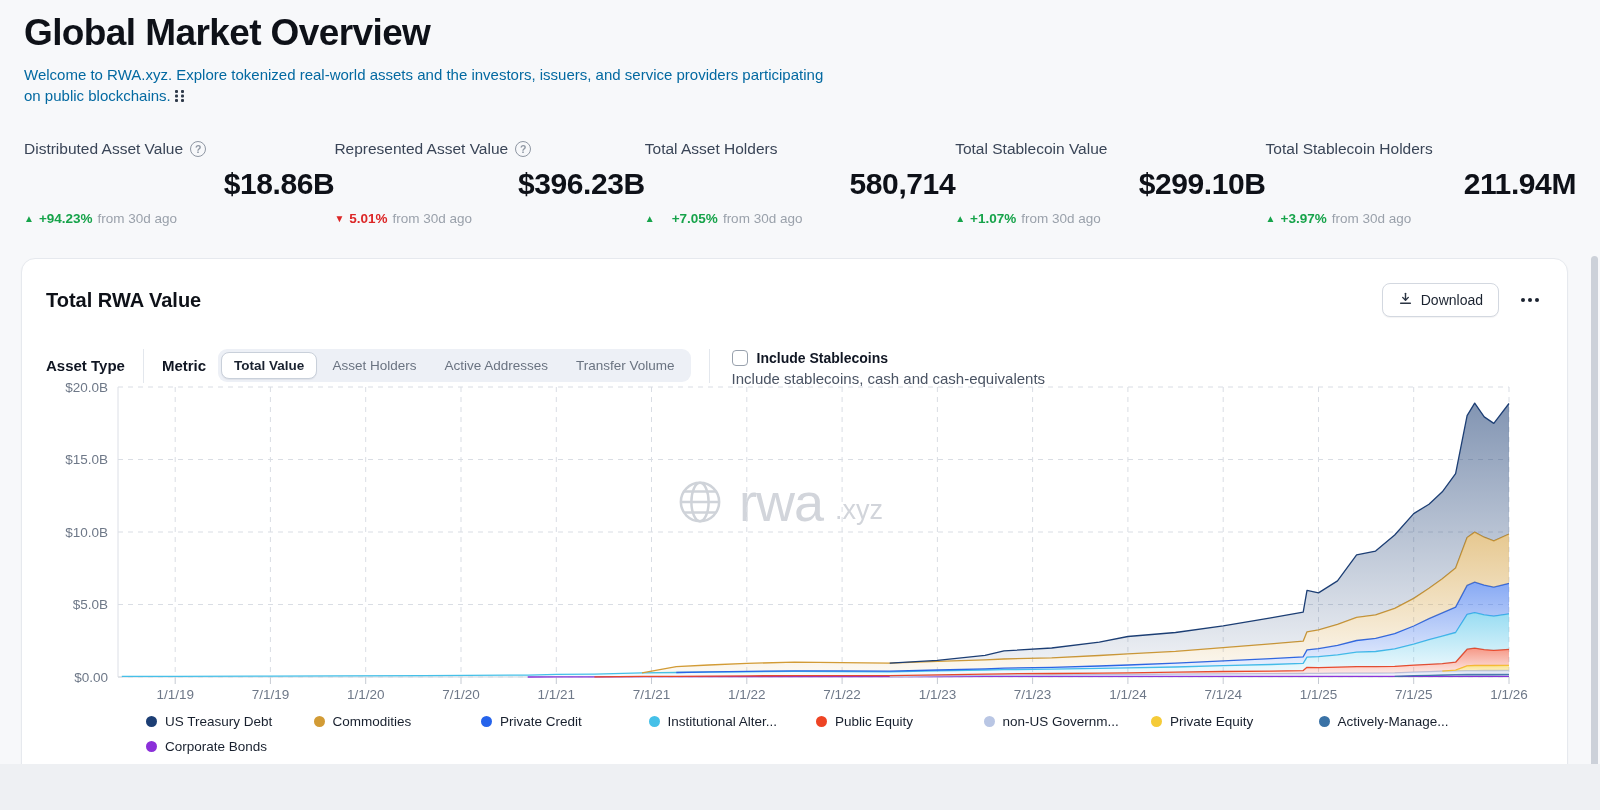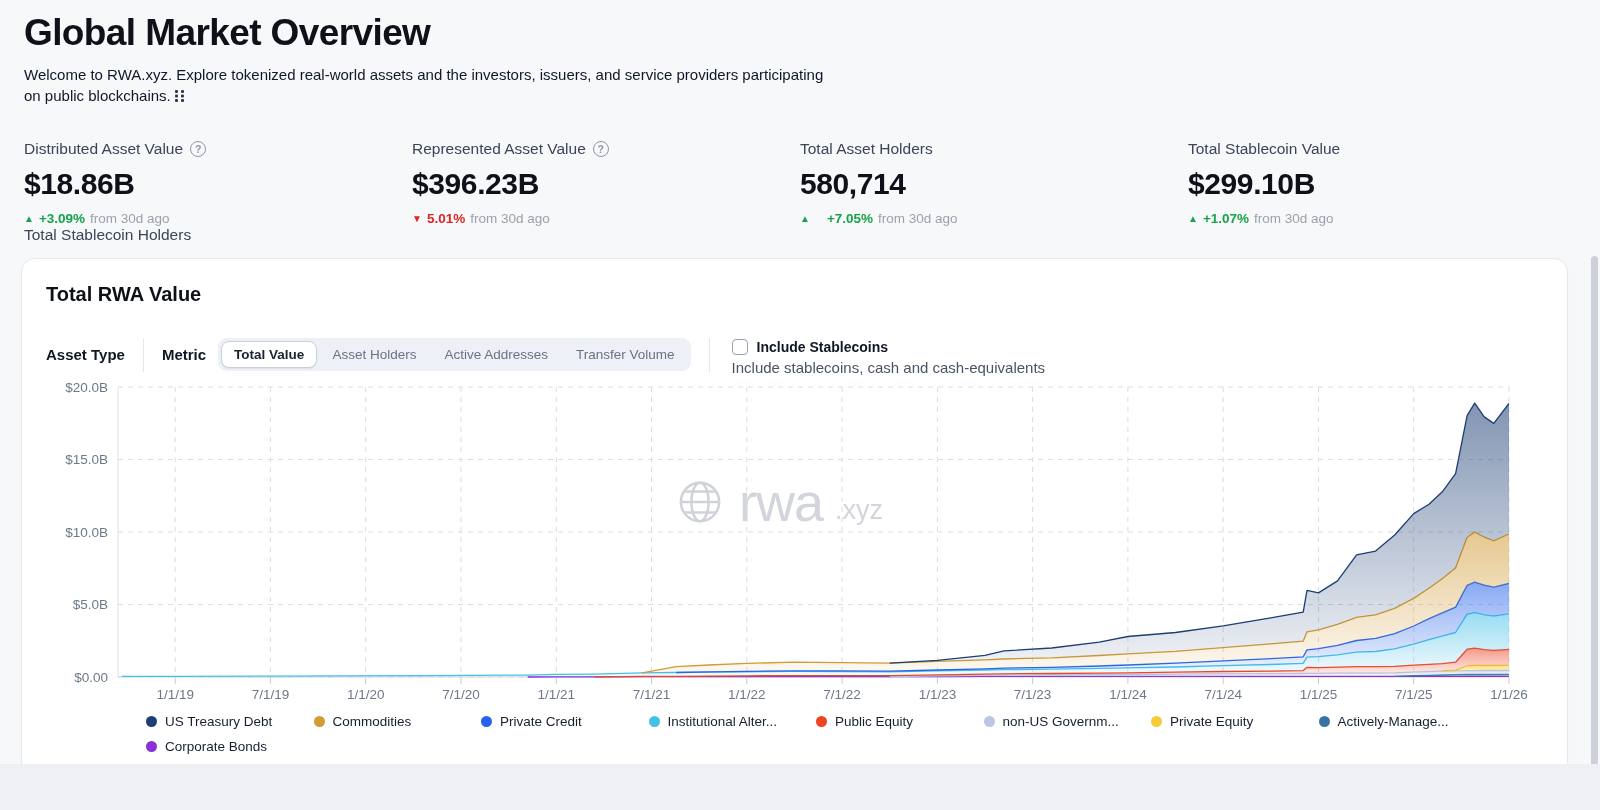--- a/index.html
+++ b/index.html
@@ -5,25 +5,25 @@
   * { margin:0; padding:0; box-sizing:border-box; }
   html,body { background:#eef0f3; }
   .page {
     position:relative; width:1600px; height:764px;
     background:#f7f8fa; overflow:hidden;
     font-family:"Liberation Sans", sans-serif; color:#10131a;
   }
   
   .header { position:absolute; left:24px; top:12px; }
   .page-title { font-size:37px; font-weight:700; letter-spacing:-0.6px; color:#0e1118; }
-  .page-subtitle { margin-top:10px; width:800px; font-size:15px; line-height:21px; color:#0f172a; }
+  .page-subtitle { margin-top:10px; width:800px; font-size:15px; line-height:21px; color:#0369a1; }
   .dna-icon { display:inline-block; vertical-align:-2px; margin-left:3px; }
   
   .stats { position:absolute; left:24px; top:140px; width:1552px;
-           display:grid; grid-template-columns:repeat(4,1fr); }
+           display:grid; grid-template-columns:repeat(5,1fr);text-align:right; }
   .stat-label-row { display:flex; align-items:center; gap:7px; font-size:15.5px; color:#3a4557; }
   .help-icon { width:16px; height:16px; border:1.4px solid #8f97a3; border-radius:50%;
                color:#8f97a3; font-size:10.5px; font-weight:700; display:inline-flex;
                align-items:center; justify-content:center; cursor:pointer; }
   .stat-value { margin-top:9px; font-size:30px; font-weight:700; letter-spacing:-0.4px; color:#0e1118; }
   .stat-delta { margin-top:10px; font-size:13.5px; color:#9aa1ab; display:flex; align-items:center; gap:5px; }
   .delta-arrow { font-size:10px; }
   .delta-pct { font-weight:600; }
   
   .card { position:absolute; left:21px; top:258px; width:1547px; height:531px;
@@ -90,21 +90,21 @@
 
   <div class="stats">
     <div class="stat-card">
       <div class="stat-label-row">
           <span>Distributed Asset Value</span>
           <span class="help-icon">?</span>
         </div>
       <div class="stat-value">$18.86B</div>
       <div class="stat-delta">
           <span class="delta-arrow" style="color: rgb(22, 163, 74);">▲</span>
-          <span class="delta-pct" style="color: rgb(22, 163, 74);">+3.09%</span>
+          <span class="delta-pct" style="color: rgb(22, 163, 74);">+94.23%</span>
           <span>from 30d ago</span>
         </div>
     </div>
     <div class="stat-card">
       <div class="stat-label-row">
           <span>Represented Asset Value</span>
           <span class="help-icon">?</span>
         </div>
       <div class="stat-value">$396.23B</div>
       <div class="stat-delta">
@@ -144,20 +144,35 @@
           <span class="delta-arrow" style="color: rgb(22, 163, 74);">▲</span>
           <span class="delta-pct" style="color: rgb(22, 163, 74);">+3.97%</span>
           <span>from 30d ago</span>
         </div>
     </div>
   </div>
 
   <div class="card">
     <div class="card-header">
       <div class="card-title">Total RWA Value</div>
+      <div class="card-actions">
+        <div class="download-btn">
+          <span><svg width="15" height="15" viewBox="0 0 16 16" fill="none" stroke="#2a3342" stroke-width="1.5" stroke-linecap="round" stroke-linejoin="round">
+                <path d="M8 2.5v7"></path>
+                <path d="M5 6.8L8 9.8l3-3"></path>
+                <path d="M2.8 13h10.4"></path>
+              </svg></span>
+          <span>Download</span>
+        </div>
+        <div class="more-btn">
+            <i></i>
+            <i></i>
+            <i></i>
+          </div>
+      </div>
     </div>
 
     <div class="controls">
       <span class="ctl-label">Asset Type</span>
       <div class="vdiv"></div>
       <span class="ctl-label">Metric</span>
       <div class="seg">
         <span class="seg-opt sel">Total Value</span>
         <span class="seg-opt">Asset Holders</span>
         <span class="seg-opt">Active Addresses</span>

